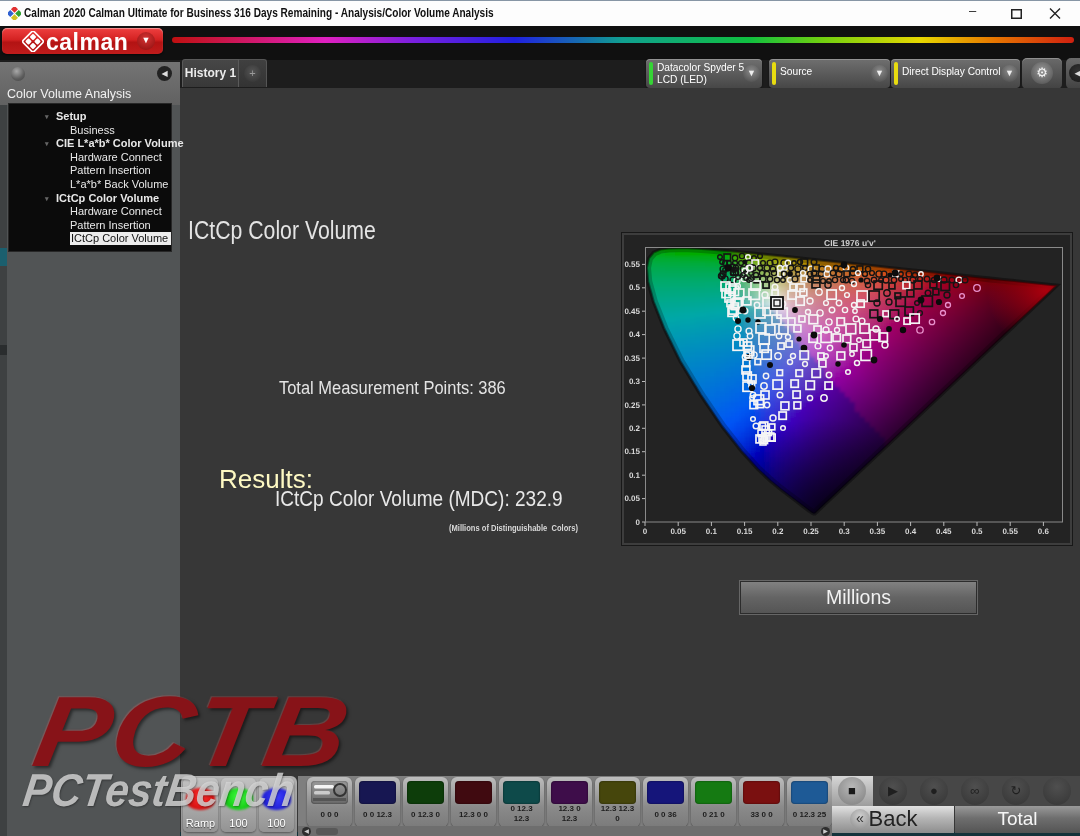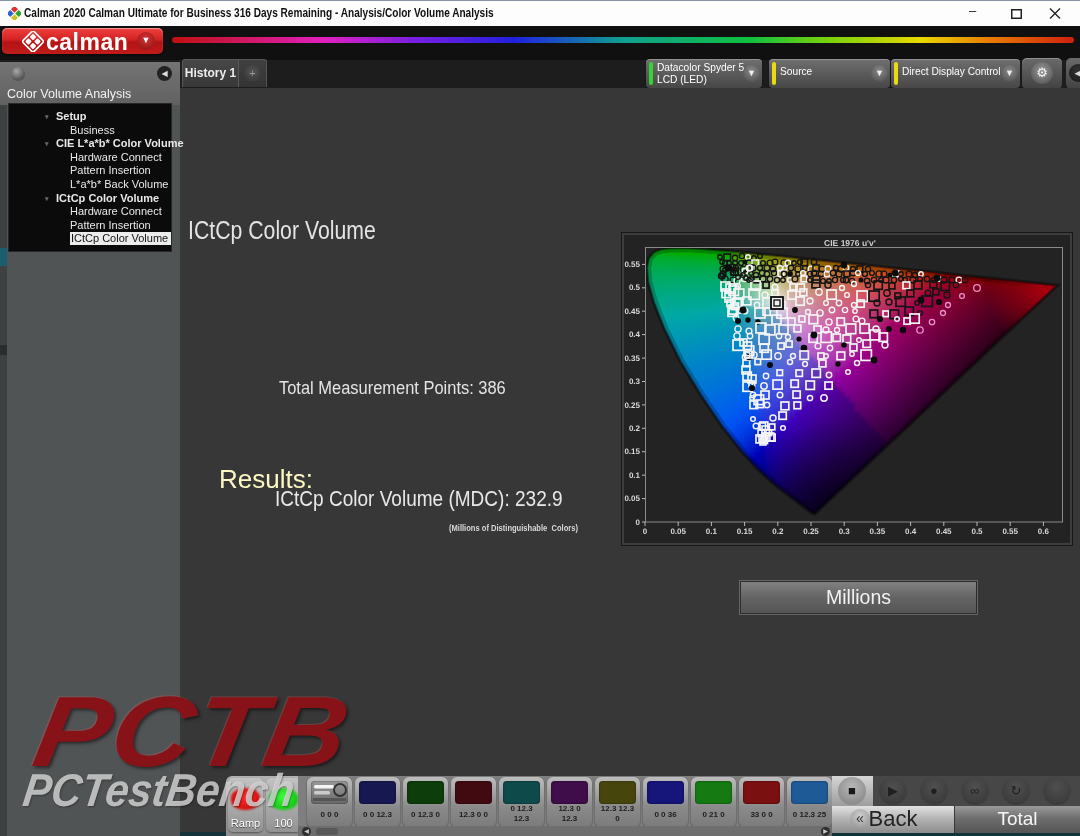--- a/index.html
+++ b/index.html
@@ -67,21 +67,21 @@
 #t4 { left:449px; top:523px; font-size:9px; font-weight:700; color:#d8d8d8; transform:scaleX(0.84); transform-origin:left top; white-space:nowrap; }
 #measure { left:740px; top:581px; width:237px; height:33px; background:linear-gradient(#818181,#646464 50%,#555);
   border:1px solid #2c2c2c; outline:1px solid #666; color:#f2f2f2; font-size:19.5px; text-align:center; line-height:31px; }
 
 #wm1 { z-index:60; left:26px; top:674px; font-size:100px; font-weight:700; font-style:italic; color:#871318;
   letter-spacing:1px; transform:skewX(-10deg) scaleX(1.13); transform-origin:left bottom; text-shadow:2px 2px 3px rgba(0,0,0,.5), -1px -1px 1px rgba(255,120,120,.25); }
 #wm2 { z-index:60; left:20px; top:763px; font-size:46px; font-weight:700; font-style:italic; color:rgba(215,215,215,.82);
   transform:skewX(-8deg) scaleX(0.91); transform-origin:left bottom; text-shadow:1px 1px 2px rgba(0,0,0,.35); }
 
 #bb-line { left:180px; top:832px; width:900px; height:4px; background:#15333b; }
-#panel1 { left:181px; top:776px; width:116px; height:60px; background:linear-gradient(#b2b2b2,#8e8e8e); border-radius:6px 6px 0 0;margin-left:45px; }
+#panel1 { left:181px; top:776px; width:116px; height:60px; background:linear-gradient(#b2b2b2,#8e8e8e); border-radius:6px 6px 0 0; }
 .pbtn { position:absolute; top:2px; width:35px; height:54px; border-radius:5px;
   background:linear-gradient(#c2c2c2,#939393); box-shadow:0 1px 2px rgba(0,0,0,.4); }
 .pbtn .blob { position:absolute; left:3px; top:10px; width:29px; height:22px; border-radius:45%; filter:blur(1px); }
 .pbtn .plbl { position:absolute; left:0; right:0; top:39px; text-align:center; font-size:11px; color:#fff;
   text-shadow:0 1px 1px rgba(0,0,0,.6); }
 #panel2 { left:298px; top:776px; width:534px; height:60px; background:#7f7f7f; }
 .sbtn { position:absolute; top:1px; width:45px; height:50px; border-radius:6px;
   background:linear-gradient(#bdbdbd,#8a8a8a 60%,#7b7b7b); box-shadow:0 1px 2px rgba(0,0,0,.45); }
 .sbtn .sw { position:absolute; left:4px; top:4px; width:37px; height:23px; border-radius:4px; box-shadow:inset 0 0 2px rgba(0,0,0,.6); }
 .sbtn .slbl { position:absolute; left:0; right:0; top:29px; text-align:center; font-size:8px; line-height:9.5px; color:#1d1d1d; font-weight:700;}

